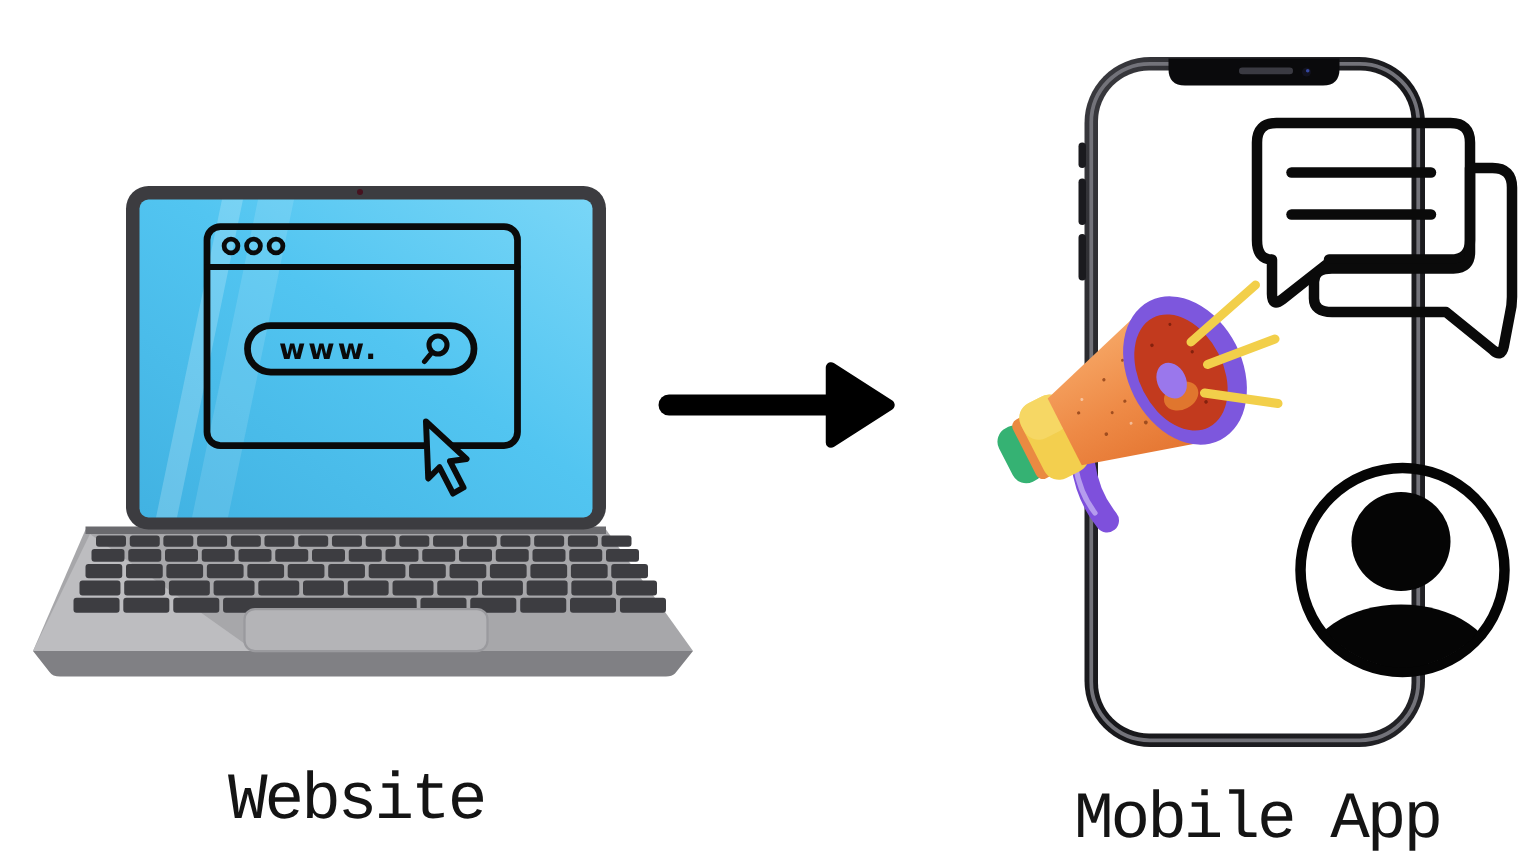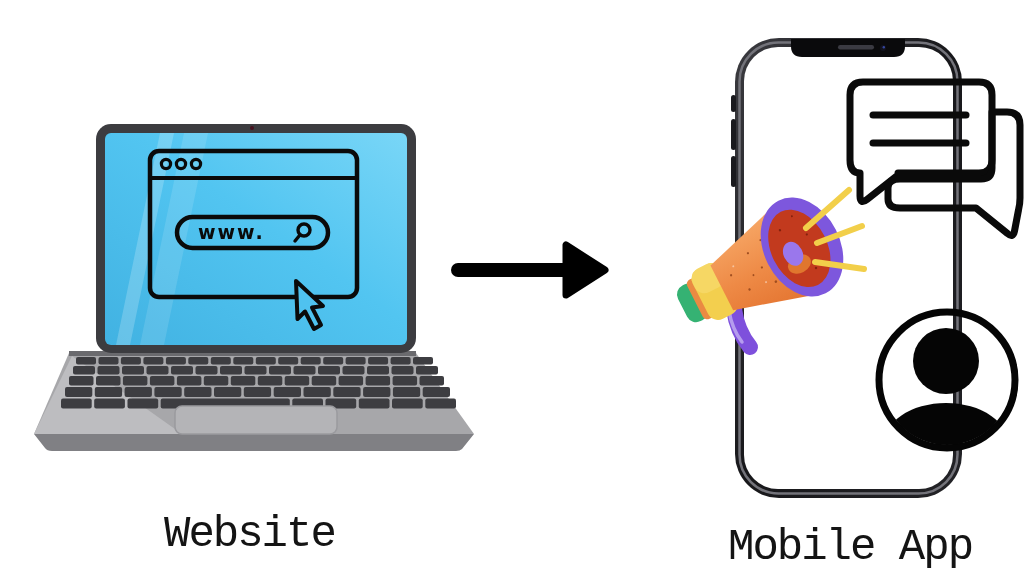--- a/index.html
+++ b/index.html
@@ -1,20 +1,20 @@
 <!DOCTYPE html>
 <html><head>
 <meta charset="utf-8">
 <style>
   html,body{margin:0;padding:0;}
   body{
     width:1024px;height:576px;position:relative;background:#ffffff;overflow:hidden;
     font-family:"Liberation Sans",sans-serif;
   }
-  .stage{position:absolute;inset:0;margin-left:12px;}
+  .stage{position:absolute;inset:0;}
   svg{display:block;}
   .label{
     position:absolute;
     font-family:"Liberation Mono","DejaVu Sans Mono",monospace;
     font-size:44px;font-weight:400;color:#141414;letter-spacing:-2px;white-space:nowrap;
   }
   .label-website{left:152px;top:509px;}
   .label-mobile-app{left:716px;top:522px;}
   .url-text{
     font-family:"DejaVu Sans","Liberation Sans",sans-serif;

